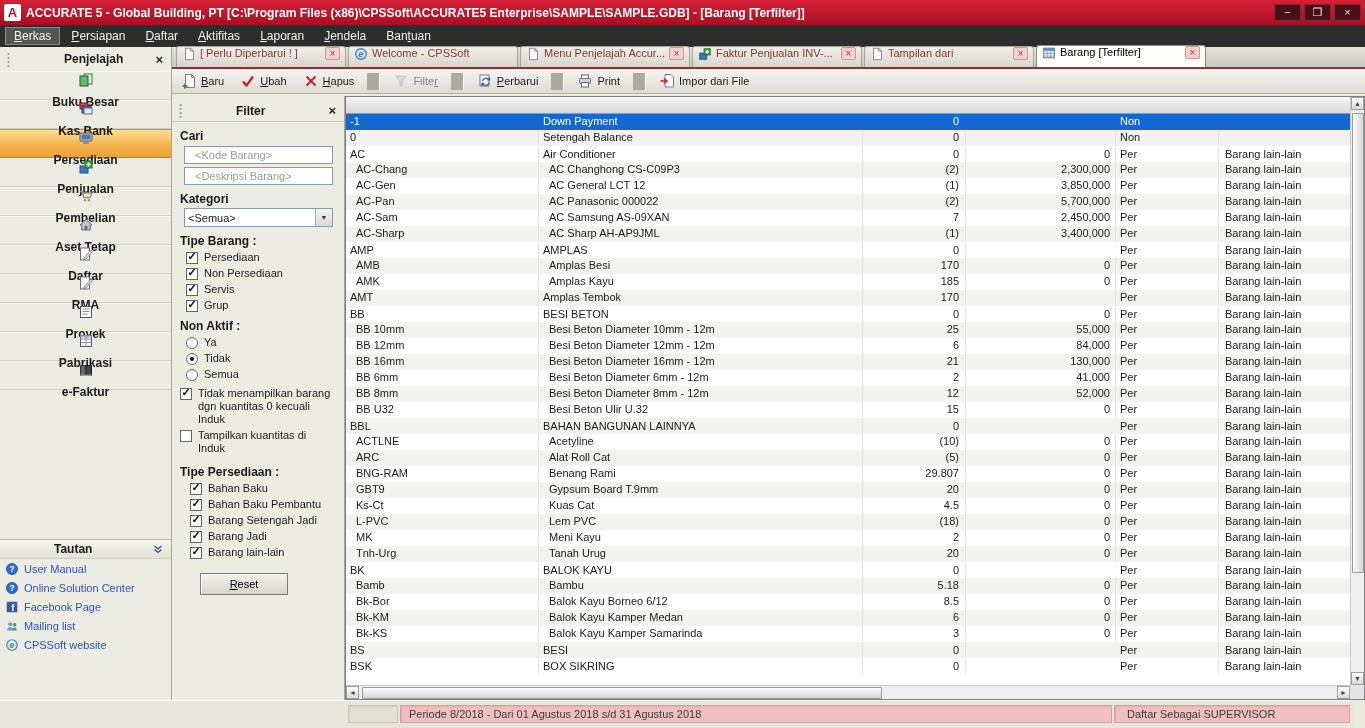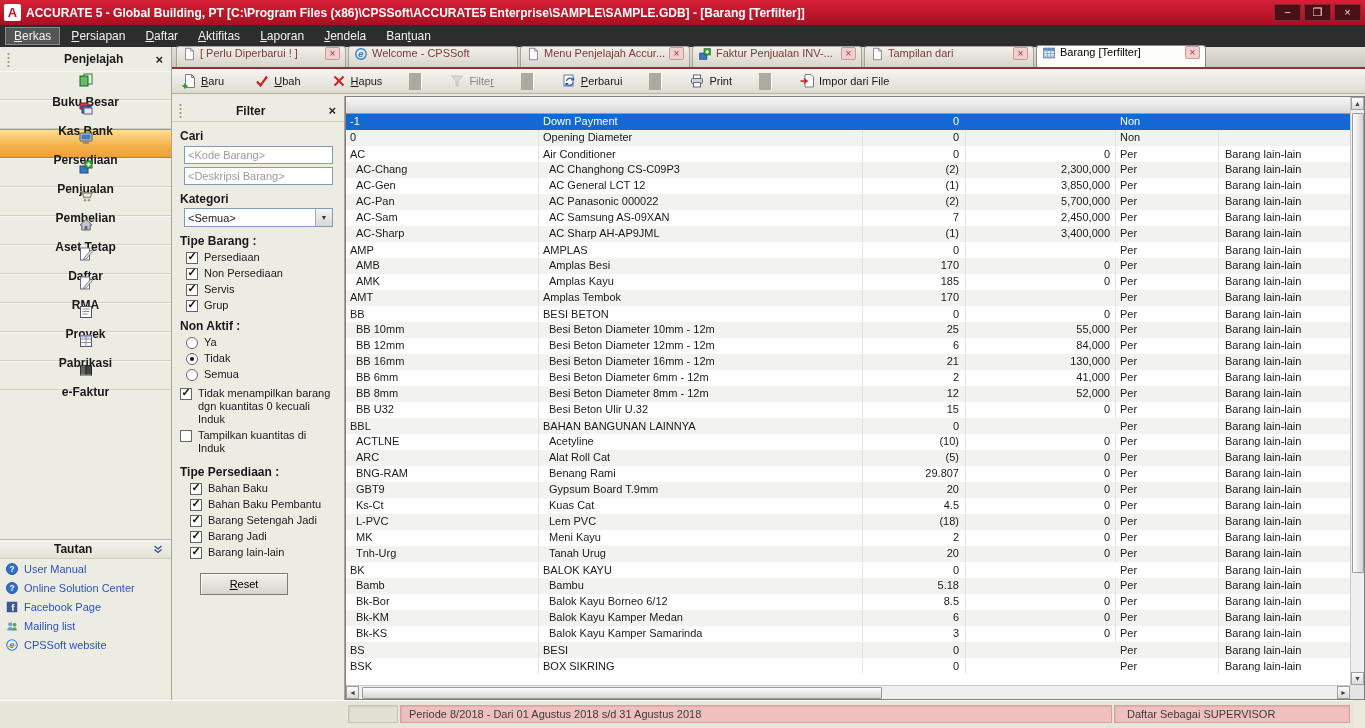--- a/index.html
+++ b/index.html
@@ -55,34 +55,34 @@
   .tab { height:21px; width:170px; display:flex; align-items:flex-start; gap:4px; padding:0 5px; margin-right:2px;
     background:linear-gradient(#f1efe9,#d8d5cc); border:1px solid #a8a49a; border-bottom:none;
     border-radius:3px 3px 0 0; color:#7d3b35; font-size:11px; }
   .tab.active { background:#fdfdfb; color:#000; border-color:#8a8a8a; height:22px; }
   .tab-label { flex:1; white-space:nowrap; overflow:hidden; }
   .tab-close { width:15px; height:13px; background:#f3cfcf; border:1px solid #c39; border-color:#c79a9a;
     border-radius:2px; color:#9a3a3a; font-size:10px; line-height:11px; text-align:center; flex:0 0 15px; }
 
   
   .toolbar { height:25px; background:linear-gradient(#f6f5f1,#dedbd2); border-bottom:1px solid #b3b0a4;
-    display:flex; align-items:center; padding-left:3px; gap:18px; }
+    display:flex; align-items:center; padding-left:3px; gap:4px; }
   .tbtn { display:flex; align-items:center; gap:4px; padding:2px 6px; font-size:11px; }
   .tbtn.disabled { opacity:.5; }
   .tsep { width:1px; height:17px; background:#adaa9e; border-right:1px solid #fff; margin:0 3px; }
 
   
   .content { position:absolute; left:0; right:0; top:49px; bottom:0; }
 
   
   .filterpanel { position:absolute; left:0; top:0; bottom:0; width:173px; background:#edece3; border-right:1px solid #a9a699; }
   .filterpanel .panel-header { height:22px; margin-top:4px; border-bottom:1px solid #cfccc0; }
   .f-label { font-weight:bold; font-size:12px; margin:7px 0 2px 8px; }
   .f-input { display:block; width:149px; margin:3px 0 0 12px; height:18px; border:1px solid #7f9db9; background:#fff;
-    font-family:"Liberation Sans",sans-serif; font-size:11px; padding:0 3px; color:#333; }
+    font-family:"Liberation Sans",sans-serif; font-size:11px; padding:0 10px; color:#333; }
   .f-input::placeholder { color:#9a9a9a; opacity:1; }
   .combo { width:149px; margin:2px 0 0 12px; height:19px; border:1px solid #7f9db9; background:#fff; display:flex; align-items:center; }
   .combo-value { flex:1; padding:0 3px; font-size:11px; }
   .combo-btn { width:17px; height:17px; background:linear-gradient(#f4f4f4,#d8d8d8); border-left:1px solid #aaa;
     font-size:7px; color:#333; text-align:center; line-height:17px; }
   .optrow { display:flex; align-items:flex-start; gap:6px; margin:3px 0 0 14px; line-height:13px; }
   .optrow.deep { margin-left:18px; }
   .opt-label { font-size:11px; max-width:138px; }
   .cb { width:12px; height:12px; background:#fff; border:1px solid #666; flex:0 0 12px; position:relative; margin-top:0.5px; }
   .cb.checked::after { content:"✓"; position:absolute; left:0.5px; top:-2.5px; font-size:11px; font-weight:bold; color:#111; }
@@ -641,21 +641,21 @@
               <div class="td c-no">-1</div>
               <div class="td c-ket">Down Payment</div>
               <div class="td c-qty">0</div>
               <div class="td c-harga"></div>
               <div class="td c-tipe">Non</div>
               <div class="td c-tp"></div>
             </div>
 
             <div class="trow">
               <div class="td c-no">0</div>
-              <div class="td c-ket">Opening Diameter</div>
+              <div class="td c-ket">Setengah Balance</div>
               <div class="td c-qty">0</div>
               <div class="td c-harga"></div>
               <div class="td c-tipe">Non</div>
               <div class="td c-tp"></div>
             </div>
 
             <div class="trow bold">
               <div class="td c-no">AC</div>
               <div class="td c-ket">Air Conditioner</div>
               <div class="td c-qty">0</div>

